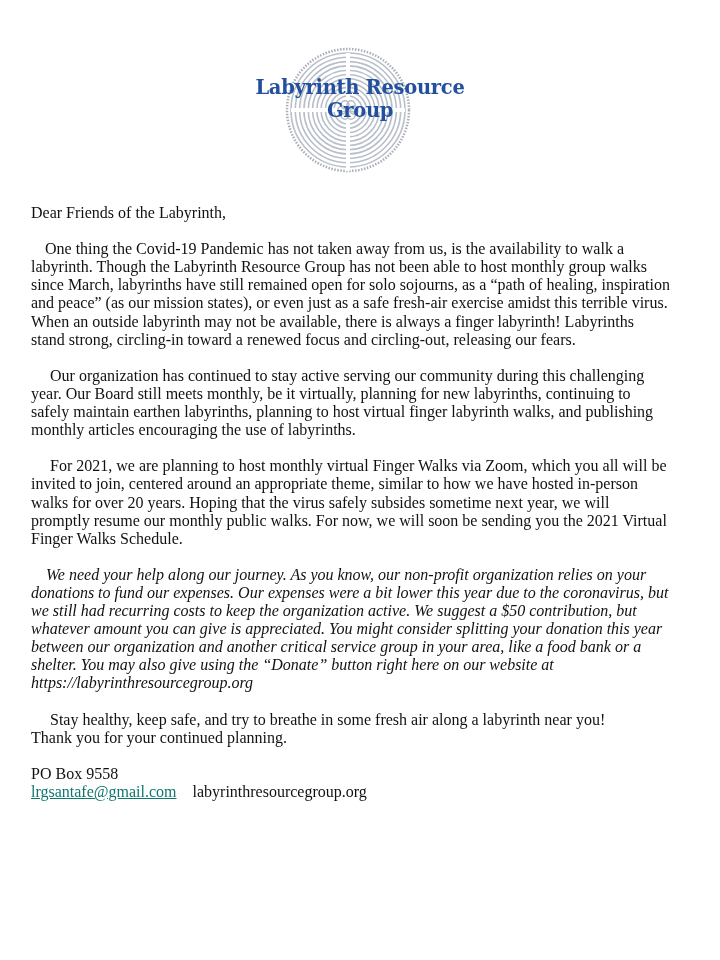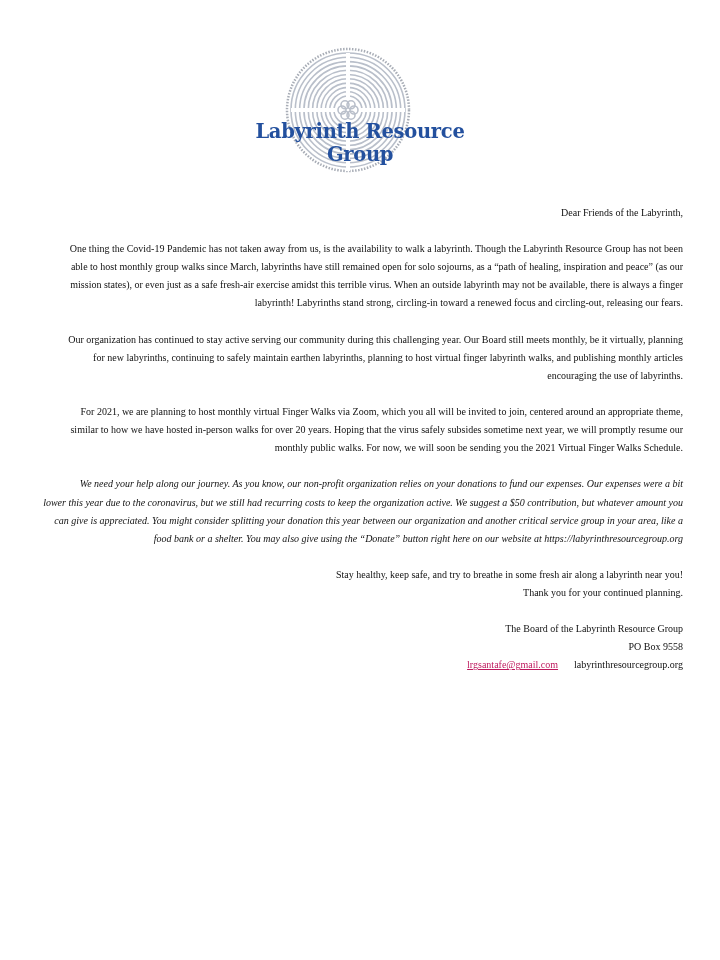--- a/index.html
+++ b/index.html
@@ -1,31 +1,31 @@
 <!DOCTYPE html>
 <html><head>
 <meta charset="utf-8">
 <style>
   html, body { margin: 0; padding: 0; background: #ffffff; }
   body { width: 720px; height: 960px; position: relative; overflow: hidden;
          font-family: "Liberation Serif", serif; color: #111111; }
   .logo { position: absolute; left: 220px; top: 38px; width: 280px; height: 150px; }
   .logo svg { position: absolute; left: 0; top: 0; }
   .logo-text { position: absolute; left: 0; width: 280px; text-align: center;
-               font-family: "DejaVu Serif", serif; font-weight: bold; color: #23509e; margin-top: 44px; }
+               font-family: "DejaVu Serif", serif; font-weight: bold; color: #23509e; }
   .logo-line1 { top: 38px; font-size: 19.5px; letter-spacing: -0.3px; }
   .logo-line2 { top: 66px; font-size: 21px; padding-left: 4px; }
-  .letter { position: absolute; left: 43px; top: 204px; width: 640px;
-            font-size: 10px; line-height: 18.1px; text-align: right; }
+  .letter { position: absolute; left: 31px; top: 204px; width: 640px;
+            font-size: 16px; line-height: 18.1px; }
   .letter p { margin: 0; }
   .gap { height: 18.1px; }
   .ind3 { text-indent: 14px; }
   .ind5 { text-indent: 19px; }
   .ind4 { text-indent: 15px; font-style: italic; }
-  a.email { color: #be185d; text-decoration: underline; }
+  a.email { color: #0f766e; text-decoration: underline; }
   .tab { display: inline-block; width: 16px; }
 </style>
 </head>
 <body>
 
 <div class="logo">
   <svg width="280" height="150" viewBox="0 0 280 150">
     <g id="laby" fill="none" stroke="#b9bfca" stroke-width="1.6">
         <circle cx="128" cy="72" r="61" stroke="#a8adb6" stroke-width="2.5" stroke-dasharray="1.5 1.5"></circle>
         <circle cx="128" cy="72" r="57"></circle>
@@ -61,16 +61,15 @@
   <div class="gap"></div>
   <p class="ind5">Our organization has continued to stay active serving our community during this challenging year.  Our Board still meets monthly, be it virtually, planning for new labyrinths, continuing to safely maintain earthen labyrinths, planning to host virtual finger labyrinth walks, and publishing monthly articles encouraging the use of labyrinths.</p>
   <div class="gap"></div>
   <p class="ind5">For 2021, we are planning to host monthly virtual Finger Walks via Zoom, which you all will be invited to join, centered around an appropriate theme, similar to how we have hosted in-person walks for over 20 years.  Hoping that the virus safely subsides sometime next year, we will promptly resume our monthly public walks.  For now, we will soon be sending you the 2021 Virtual Finger Walks Schedule.</p>
   <div class="gap"></div>
   <p class="ind4">We need your help along our journey.  As you know, our non-profit organization relies on your donations to fund our expenses.  Our expenses were a bit lower this year due to the coronavirus, but we still had recurring costs to keep the organization active.  We suggest a $50 contribution, but whatever amount you can give is appreciated.  You might consider splitting your donation this year between our organization and another critical service group in your area, like a food bank or a shelter. You may also give using the “Donate” button right here on our website at https://labyrinthresourcegroup.org</p>
   <div class="gap"></div>
   <p class="ind5">Stay healthy, keep safe, and try to breathe in some fresh air along a labyrinth near you!</p>
   <p>Thank you for your continued planning.</p>
   <div class="gap"></div>
-  <p>The Board of the Labyrinth Resource Group</p>
   <p>PO Box 9558</p>
   <p><a class="email">lrgsantafe@gmail.com</a><span class="tab"></span><span>labyrinthresourcegroup.org</span></p>
 </div>
 
 </body></html>

